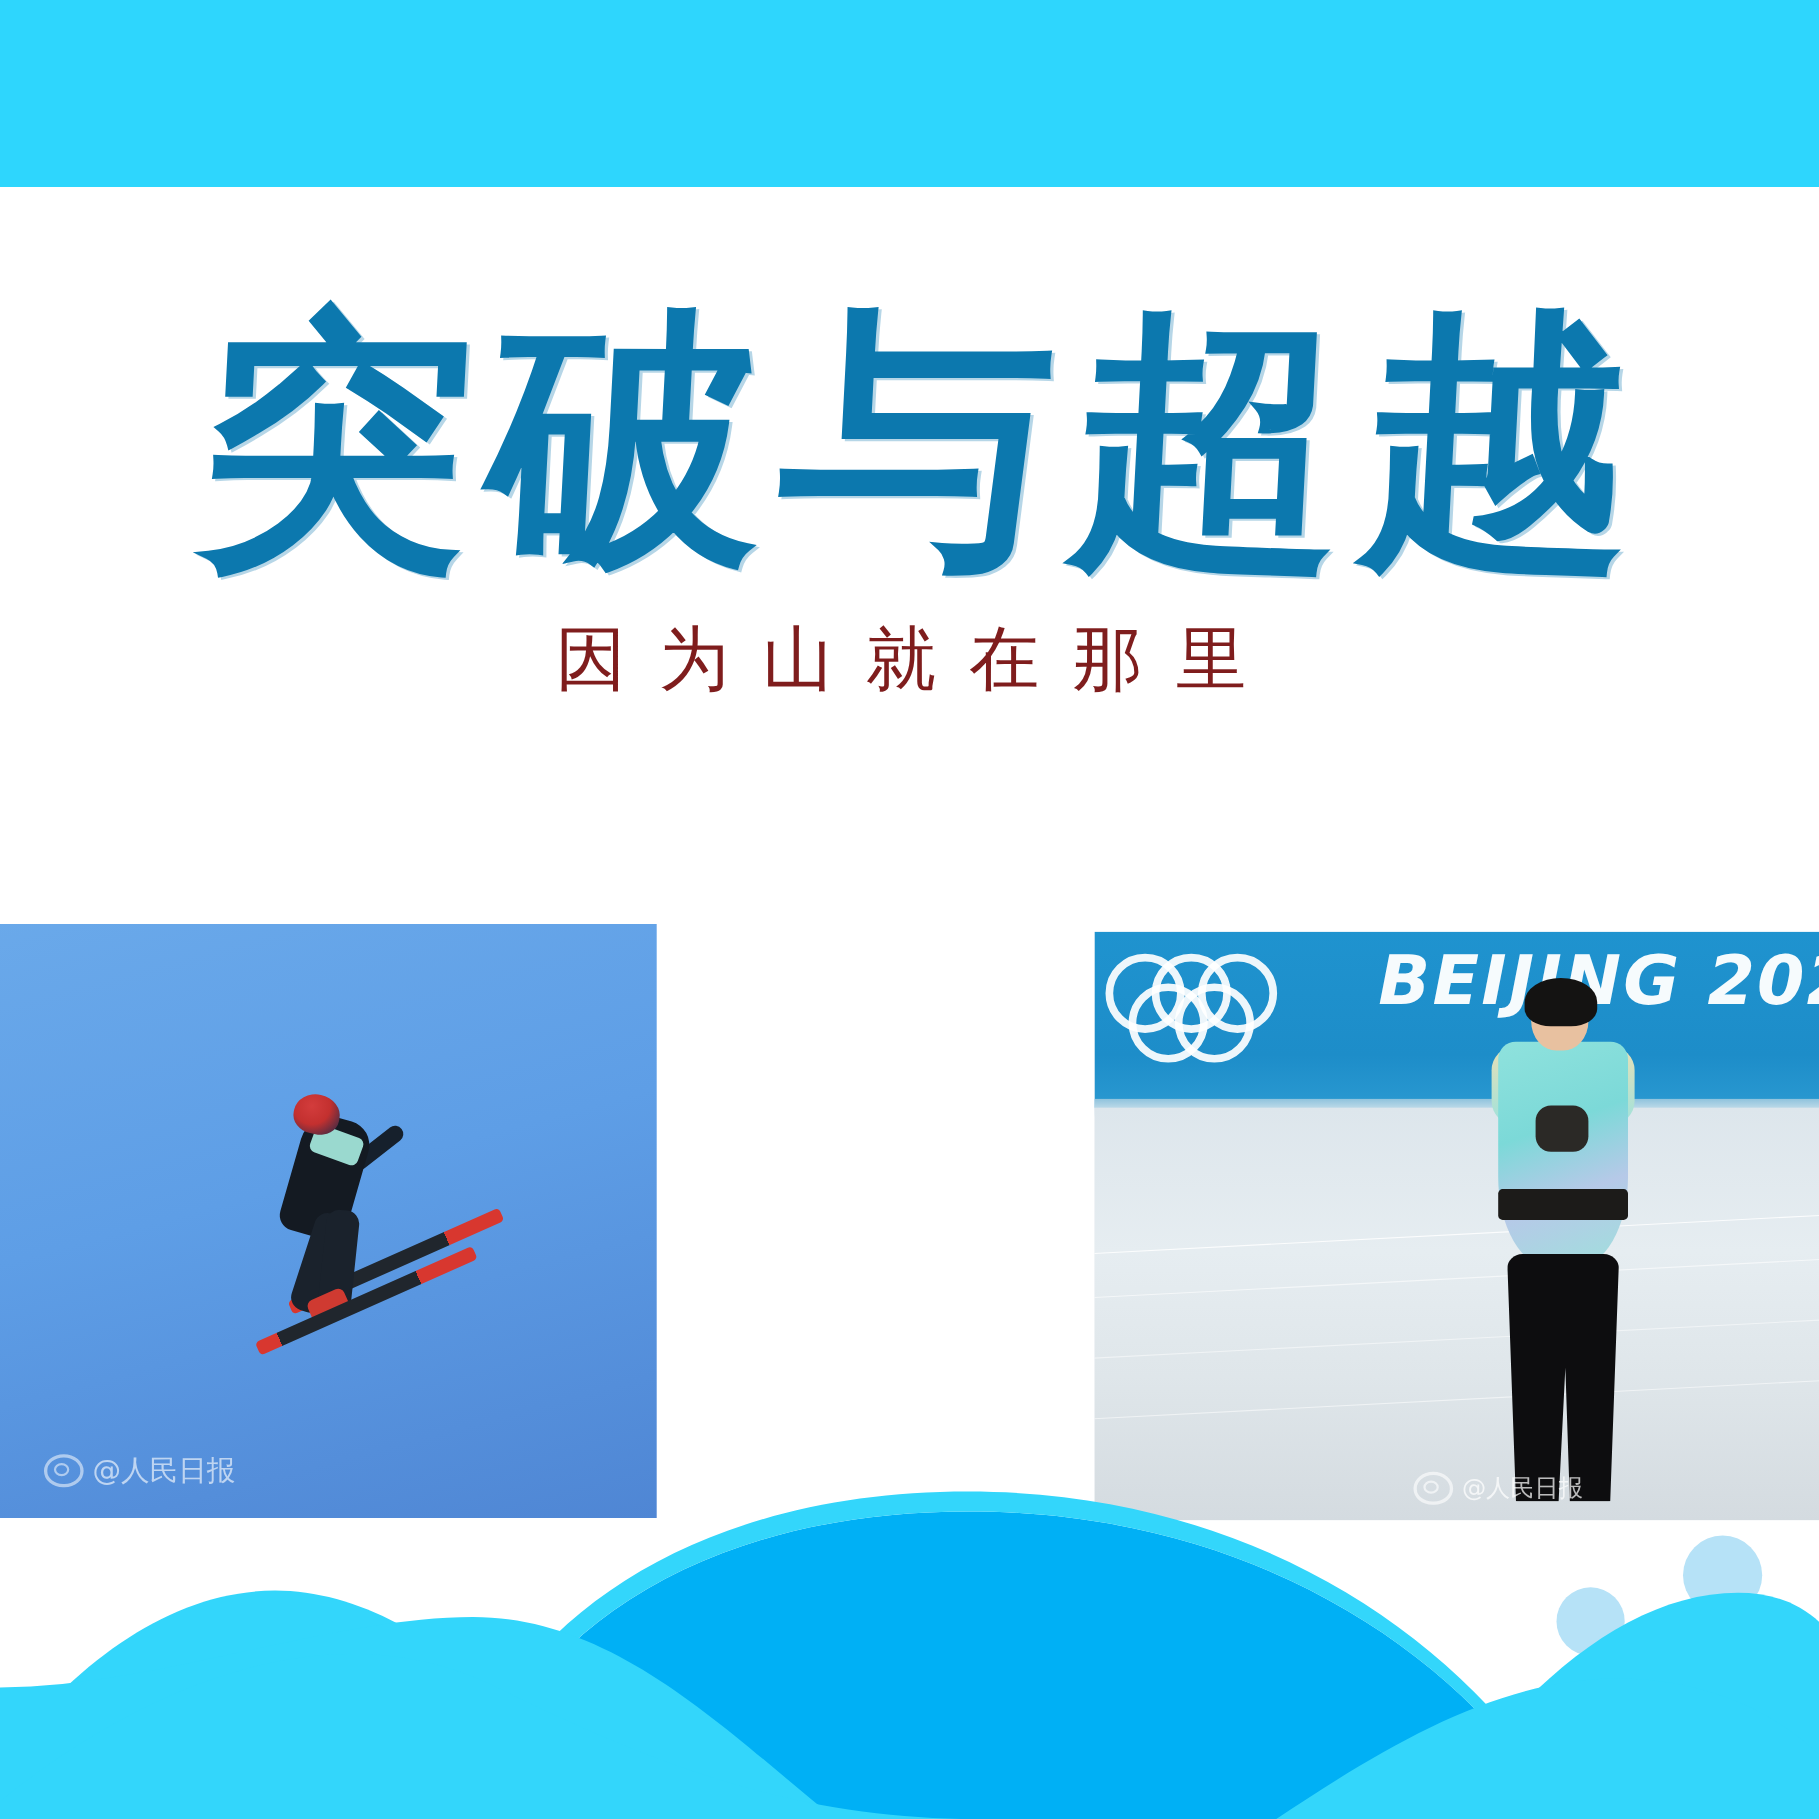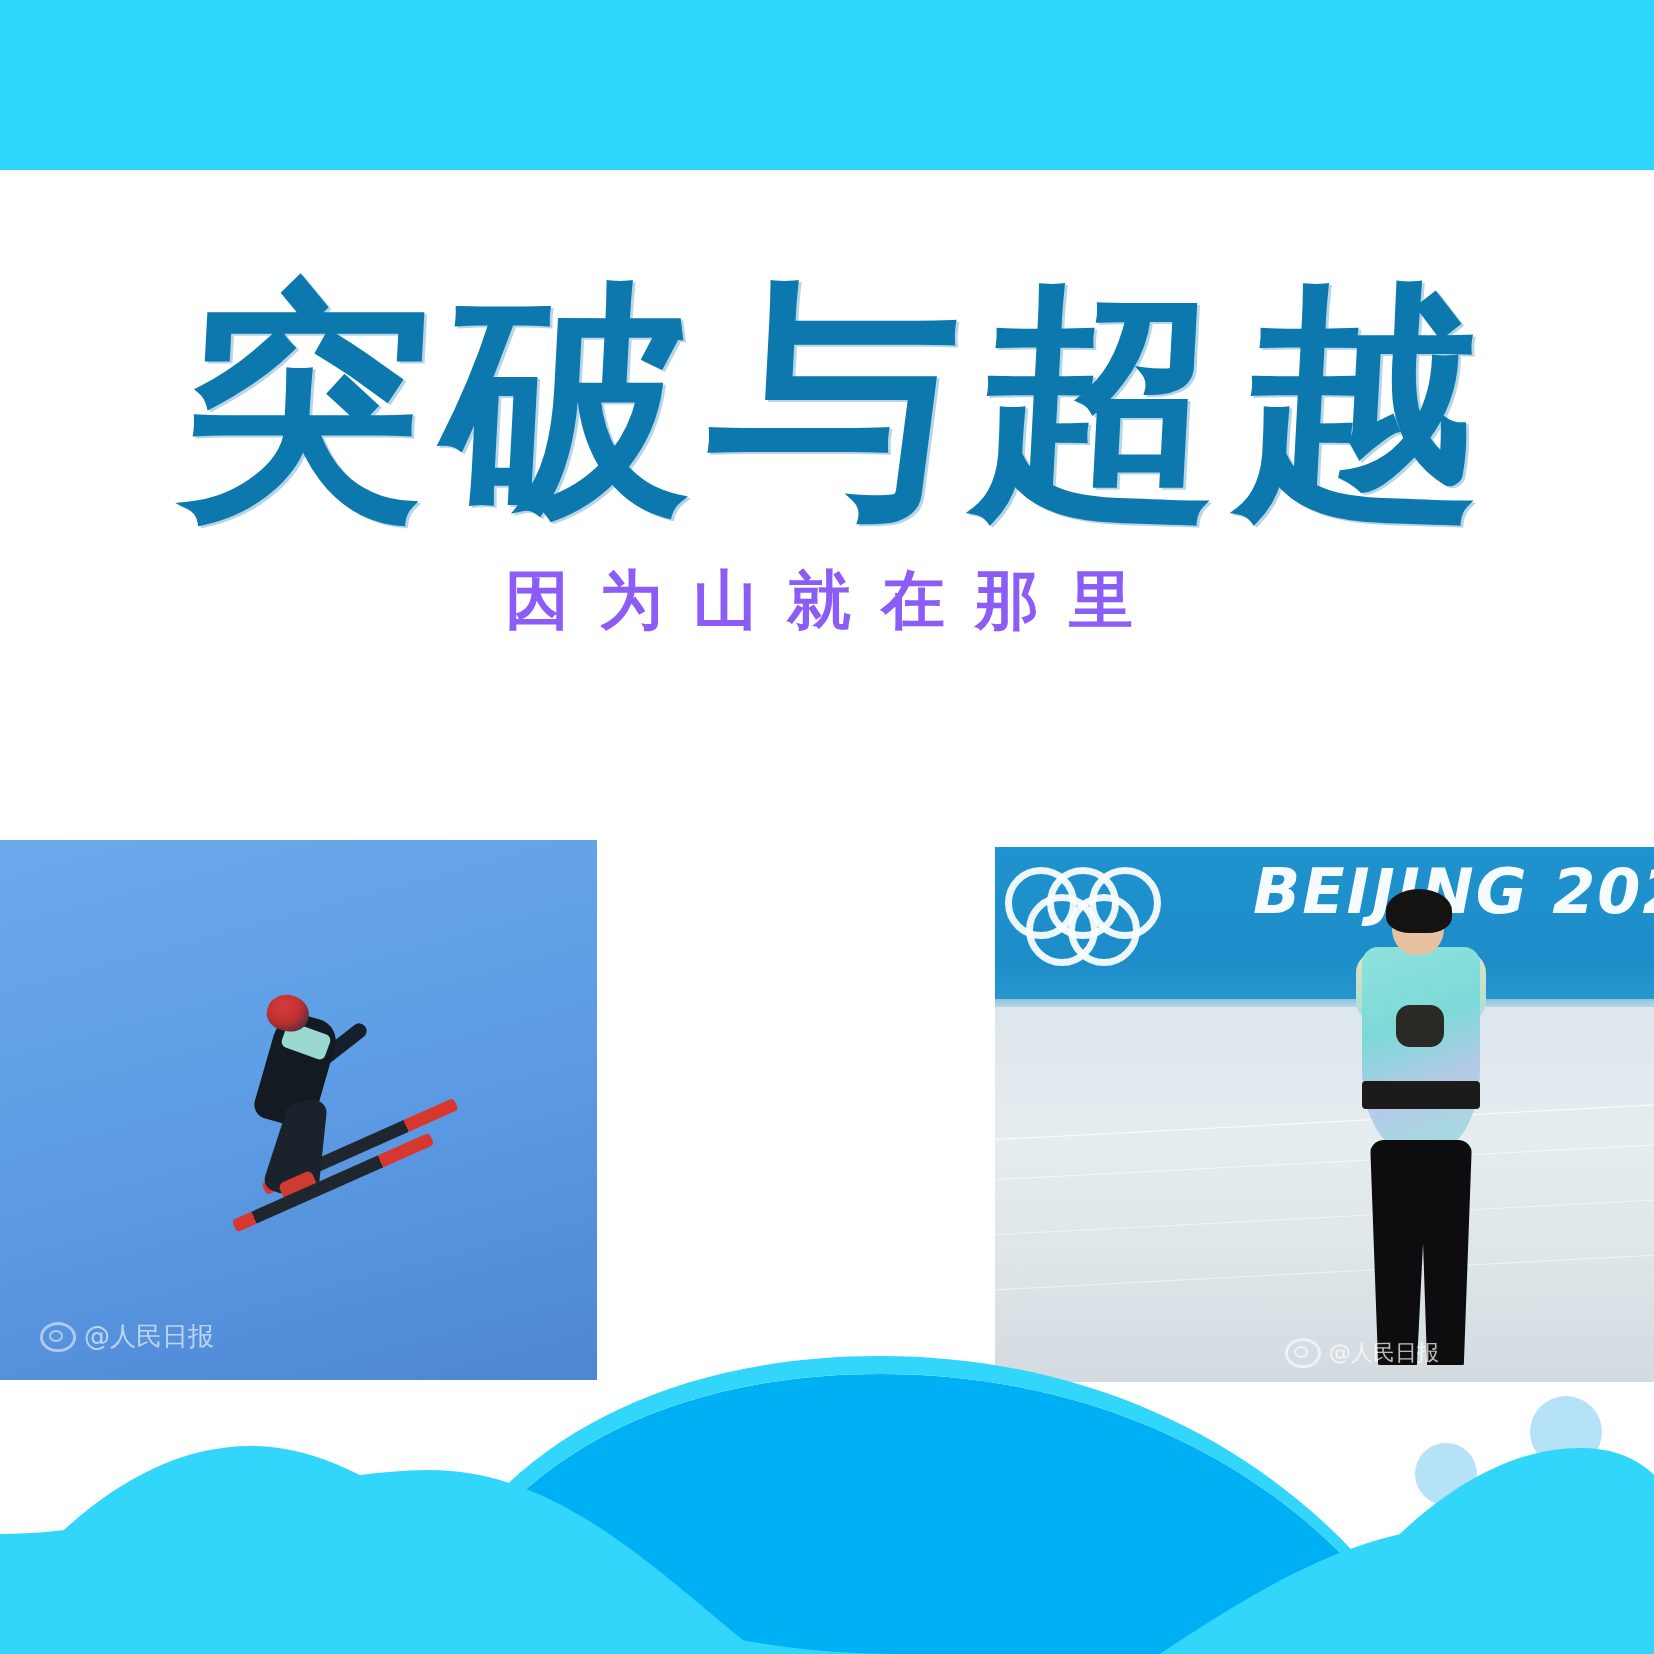--- a/index.html
+++ b/index.html
@@ -56,26 +56,26 @@
     color: #0c78ae;
     white-space: nowrap;
     padding-left: 30px;
     transform: skewX(-3deg);
     text-shadow: 3px 2px 0 rgba(12,120,174,0.30);
   }
   .subtitle {
     display: block;
     margin: 40px 0 0 0;
     font-family: "DejaVu Sans", "Liberation Sans", sans-serif;
-    font-weight: 700;
+    font-weight: 400;
     font-size: 64px;
     line-height: 1;
     letter-spacing: 30px;
     padding-left: 14px;
-    color: #8b5cf6;
+    color: #7f1d1d;
     white-space: nowrap;
   }
 
   
   .photo {
     position: absolute;
     overflow: hidden;
   }
 
   .photo-ski {

